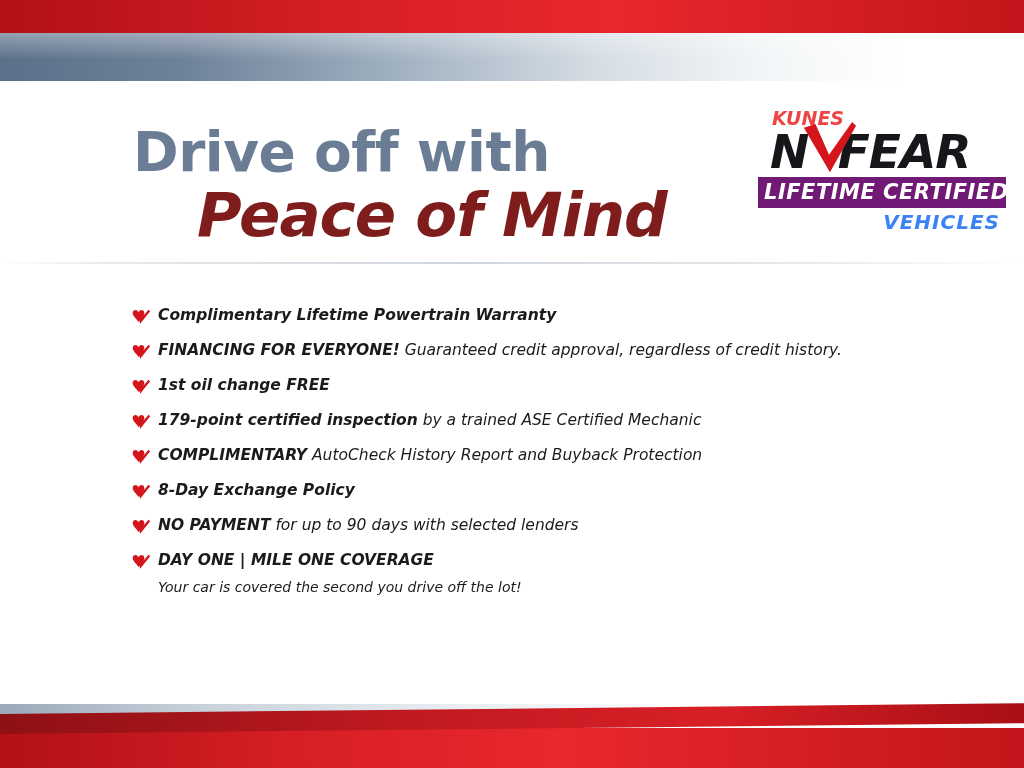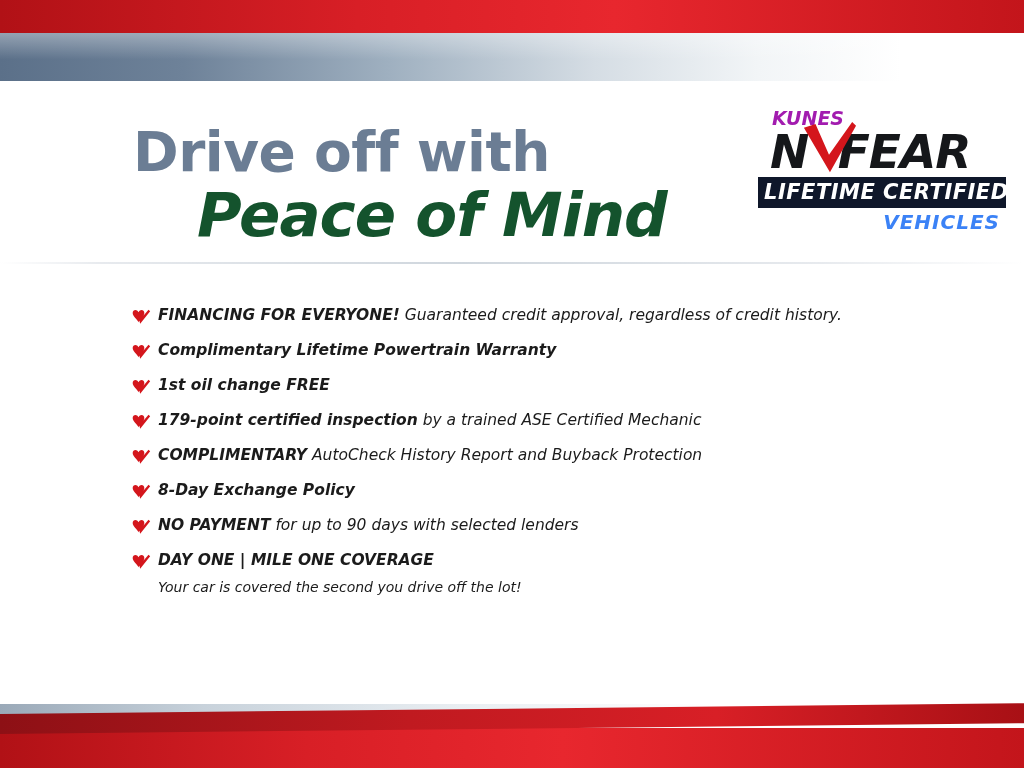--- a/index.html
+++ b/index.html
@@ -73,40 +73,40 @@
     font-weight: 700;
     color: #6b7d94;
     letter-spacing: -0.5px;
   }
   .headline-line2 {
     font-family: "DejaVu Sans", sans-serif;
     font-size: 61px;
     line-height: 64px;
     font-weight: bold;
     font-style: italic;
-    color: #14532d;
+    color: #7f1d1d;
     letter-spacing: -1px;
     margin-top: 2px;
     margin-left: 64px;
   }
 
   
   .logo-box {
     position: absolute;
     right: 18px;
     top: 108px;
     width: 248px;
     text-align: center;
   }
   .logo-kunes {
     font-family: "DejaVu Sans", sans-serif;
     font-size: 19px;
     font-weight: bold;
     font-style: italic;
-    color: #a21caf;
+    color: #ef4444;
     letter-spacing: 0px;
     text-align: left;
     margin-left: 14px;
     line-height: 20px;
   }
   .logo-nofear {
     position: relative;
     font-family: "DejaVu Sans", sans-serif;
     font-size: 47px;
     font-weight: bold;
@@ -119,21 +119,21 @@
     margin-left: 12px;
   }
   .logo-check {
     position: absolute;
     left: 30px;
     top: -6px;
     width: 58px;
     height: 56px;
   }
   .logo-bar {
-    background: #0f172a;
+    background: #701a75;
     color: #ffffff;
     font-family: "DejaVu Sans", sans-serif;
     font-size: 21px;
     font-weight: bold;
     font-style: italic;
     letter-spacing: 0.5px;
     padding: 3px 6px 4px 6px;
     margin-top: 1px;
     white-space: nowrap;
   }
@@ -223,28 +223,28 @@
 </div>
 
 <div class="divider"></div>
 
 <div class="bullets">
 
   <div class="bullet">
     <svg class="bullet-check" viewBox="0 0 24 24">
       <path d="M2 6 C2 2, 7 1, 9 5 C11 1, 16 2, 16 6 C16 10, 10 14, 9 17 C8 14, 2 10, 2 6 Z M10 15 L21 2 L23 4 L11 19 Z" fill="#d4161c"></path>
     </svg>
+    <div class="bullet-text"><b>Complimentary Lifetime Powertrain Warranty</b><span></span></div>
+  </div>
+
+  <div class="bullet">
+    <svg class="bullet-check" viewBox="0 0 24 24">
+      <path d="M2 6 C2 2, 7 1, 9 5 C11 1, 16 2, 16 6 C16 10, 10 14, 9 17 C8 14, 2 10, 2 6 Z M10 15 L21 2 L23 4 L11 19 Z" fill="#d4161c"></path>
+    </svg>
     <div class="bullet-text"><b>FINANCING FOR EVERYONE!</b><span> Guaranteed credit approval, regardless of credit history.</span></div>
-  </div>
-
-  <div class="bullet">
-    <svg class="bullet-check" viewBox="0 0 24 24">
-      <path d="M2 6 C2 2, 7 1, 9 5 C11 1, 16 2, 16 6 C16 10, 10 14, 9 17 C8 14, 2 10, 2 6 Z M10 15 L21 2 L23 4 L11 19 Z" fill="#d4161c"></path>
-    </svg>
-    <div class="bullet-text"><b>Complimentary Lifetime Powertrain Warranty</b><span></span></div>
   </div>
 
 
   <div class="bullet">
     <svg class="bullet-check" viewBox="0 0 24 24">
       <path d="M2 6 C2 2, 7 1, 9 5 C11 1, 16 2, 16 6 C16 10, 10 14, 9 17 C8 14, 2 10, 2 6 Z M10 15 L21 2 L23 4 L11 19 Z" fill="#d4161c"></path>
     </svg>
     <div class="bullet-text"><b>1st oil change FREE</b><span></span></div>
   </div>
 

